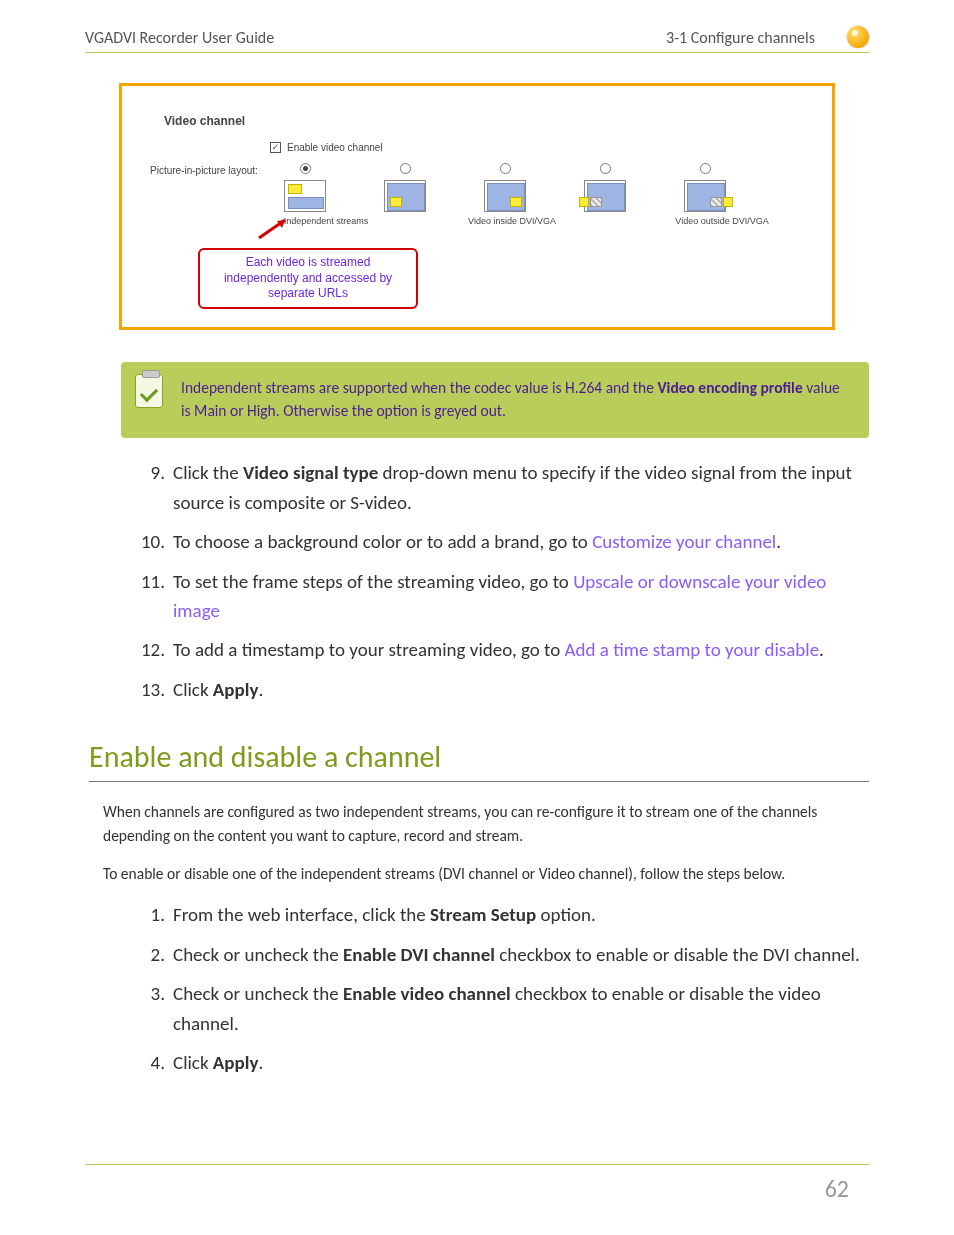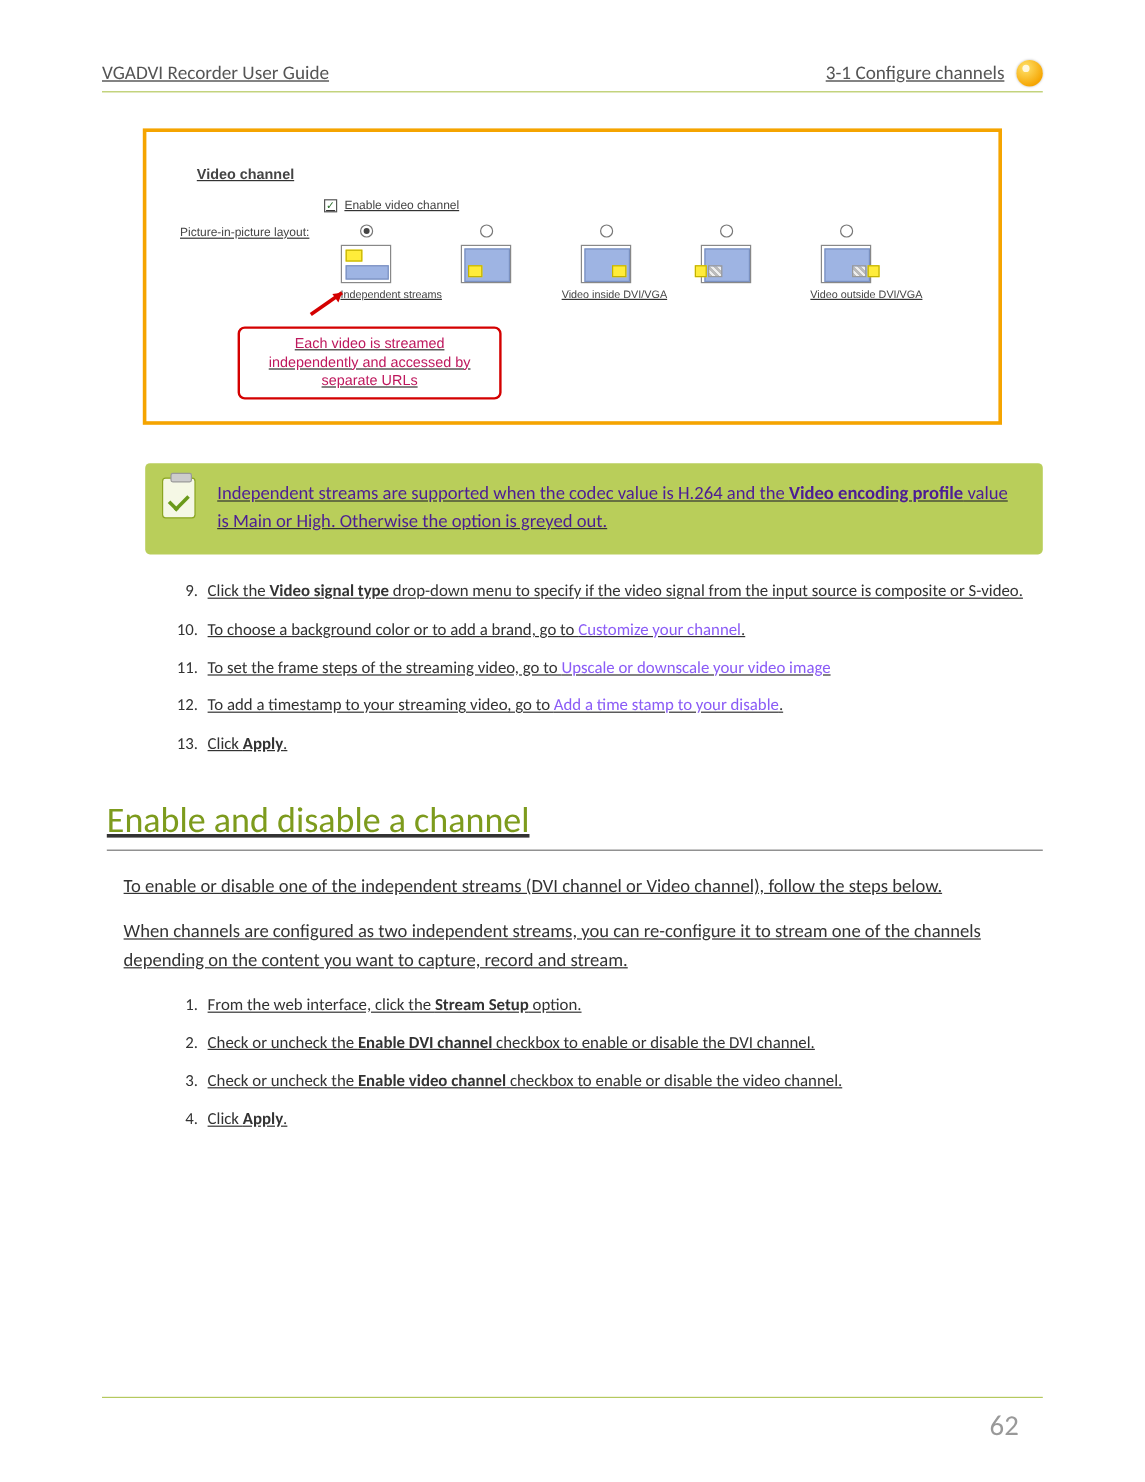--- a/index.html
+++ b/index.html
@@ -5,41 +5,40 @@
   * { box-sizing: border-box; }
   body {
     margin: 0;
     padding: 0;
     font-family: "Segoe UI", "Calibri", sans-serif;
     color: #333;
     background: #fff;
     width: 954px;
   }
   .page {
-    padding: 50px 85px 40px 85px;
+    padding: 26px 85px 40px 85px;
     min-height: 1235px;
     position: relative;
-    text-decoration: underline;
   }
   .header {
     display: flex;
     justify-content: space-between;
     align-items: center;
     border-bottom: 1px solid #b5c95e;
     padding-bottom: 4px;
     margin-bottom: 30px;
   }
   .header-left, .header-right {
     color: #555;
     font-size: 16px;
   }
   .header-right-wrap {
     display: flex;
     align-items: center;
-    gap: 10px;
+    gap: 32px;
   }
   .brand-icon {
     width: 22px;
     height: 22px;
     border-radius: 50%;
     background: radial-gradient(circle at 35% 30%, #ffe26b, #f5a400 75%);
     box-shadow: 0 0 2px rgba(0,0,0,.3);
     position: relative;
   }
   .brand-icon::after{
@@ -121,21 +120,21 @@
   }
   .fig-caption-row span{flex:1;text-align:center;}
   .arrow {
     position:relative;margin-left:105px;margin-top:-6px;height:18px;
   }
   .arrow svg{position:absolute;top:-4px;left:0;}
   .callout {
     border:2px solid #d40000;border-radius:6px;
     padding:5px 10px;text-align:center;
     width:220px;margin-left:48px;margin-top:10px;
-    font-family: Arial, sans-serif;font-size:12px;color:#be185d;line-height:1.3;
+    font-family: Arial, sans-serif;font-size:12px;color:#6d28d9;line-height:1.3;
   }
   
   .note-box {
     background:#b9ce5a;
     border-radius:4px;
     padding:14px 20px 16px 60px;
     position:relative;
     color:#4c1d95;
     margin:0 0 20px 36px;
     line-height:1.5;
@@ -148,21 +147,21 @@
   .note-icon::before{
     content:"";position:absolute;top:-5px;left:6px;width:16px;height:6px;background:#ccc;border:1px solid #999;border-radius:2px;
   }
   .note-icon .check{
     position:absolute;left:5px;top:13px;width:16px;height:10px;border-left:3px solid #6a9a1a;border-bottom:3px solid #6a9a1a;transform:rotate(-45deg);
   }
   ol.steps {
     margin: 6px 0 34px 50px;
     padding-left: 38px;
     line-height:1.55;
-    font-size:14px;
+    font-size:19px;
   }
   ol.steps li { margin-bottom: 10px; }
   ol.steps.a { list-style:none;counter-reset:step 8;}
   ol.steps.a li{counter-increment:step;position:relative;}
   ol.steps.a li::before{content:counter(step) ".";position:absolute;left:-36px;text-align:right;width:28px;}
   ol.steps.b { list-style:none;counter-reset:stepb 0;}
   ol.steps.b li{counter-increment:stepb;position:relative;}
   ol.steps.b li::before{content:counter(stepb) ".";position:absolute;left:-36px;text-align:right;width:28px;}
   .link { color:#8b5cf6; }
   h2.section {
@@ -271,22 +270,22 @@
   <ol class="steps a">
     <li><span>Click the </span><strong>Video signal type</strong><span> drop-down menu to specify if the video signal from the input source is composite or S-video.</span></li>
     <li><span>To choose a background color or to add a brand, go to </span><span class="link">Customize your channel</span><span>.</span></li>
     <li><span>To set the frame steps of the streaming video, go to </span><span class="link">Upscale or downscale your video image</span></li>
     <li><span>To add a timestamp to your streaming video, go to </span><span class="link">Add a time stamp to your disable</span><span>.</span></li>
     <li><span>Click </span><strong>Apply</strong><span>.</span></li>
   </ol>
 
   <h2 class="section">Enable and disable a channel</h2>
 
+  <p class="body">When channels are configured as two independent streams, you can re-configure it to stream one of the channels depending on the content you want to capture, record and stream.</p>
   <p class="body">To enable or disable one of the independent streams (DVI channel or Video channel), follow the steps below.</p>
-  <p class="body">When channels are configured as two independent streams, you can re-configure it to stream one of the channels depending on the content you want to capture, record and stream.</p>
 
   <ol class="steps b">
     <li><span>From the web interface, click the </span><strong>Stream Setup</strong><span> option.</span></li>
     <li><span>Check or uncheck the </span><strong>Enable DVI channel</strong><span> checkbox to enable or disable the DVI channel.</span></li>
     <li><span>Check or uncheck the </span><strong>Enable video channel</strong><span> checkbox to enable or disable the video channel.</span></li>
     <li><span>Click </span><strong>Apply</strong><span>.</span></li>
   </ol>
 
   <div class="footer-line"></div>
   <div class="page-num">62</div>

